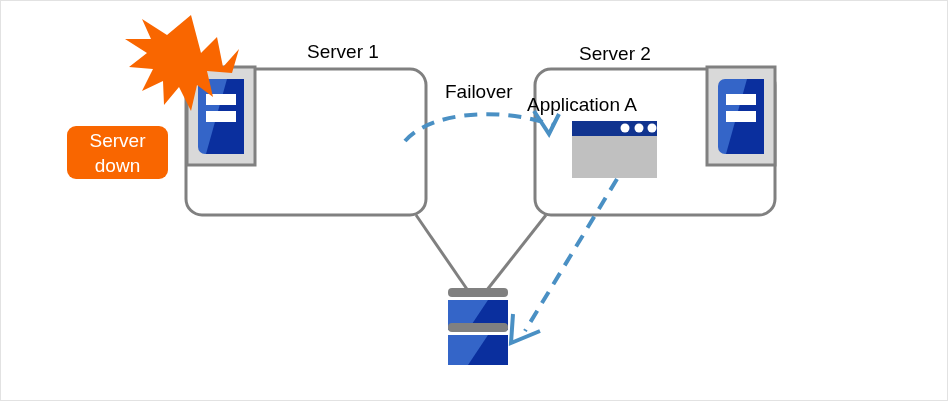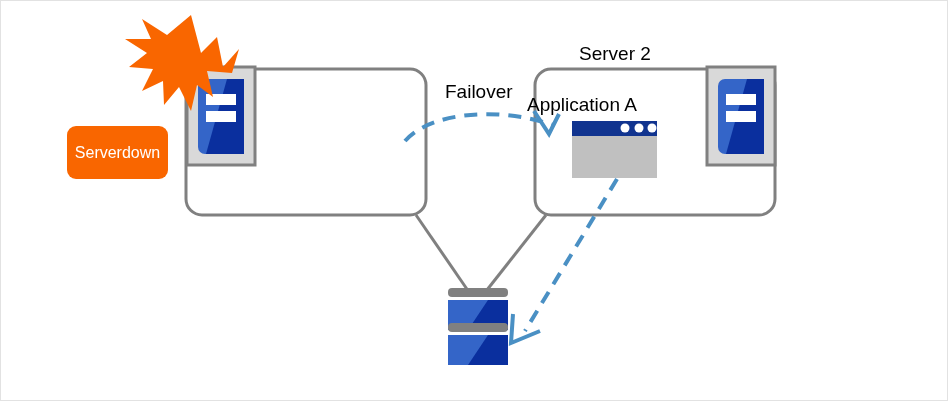--- a/index.html
+++ b/index.html
@@ -42,25 +42,25 @@
 
   .badge {
     position: absolute;
     left: 66px;
     top: 125px;
     width: 101px;
     height: 53px;
     background: #f96600;
     border-radius: 9px;
     color: #ffffff;
-    font-size: 16px;
+    font-size: 19px;
     line-height: 25px;
     text-align: center;
     display: flex;
-    flex-direction: row;
+    flex-direction: column;
     justify-content: center;
     align-items: center;
     font-family: "Liberation Sans", sans-serif;
   }
   .badge span { display: block; }
 </style>
 </head>
 <body>
 
 <div id="canvas">
@@ -145,20 +145,21 @@
       <path d="M 533 110 L 548 133 L 558 113" stroke="#4a90c4" stroke-width="4" fill="none" stroke-linecap="butt" stroke-linejoin="miter"></path>
     </g>
 
     <g>
       <path d="M 616 178 L 524 330" stroke="#4a90c4" stroke-width="4" fill="none" stroke-dasharray="13 9" stroke-linecap="butt"></path>
       <path d="M 512 313 L 510 342 L 539 330" stroke="#4a90c4" stroke-width="4" fill="none" stroke-linecap="butt" stroke-linejoin="miter"></path>
     </g>
 
   </svg>
 
+  <div class="label" id="server1-title">Server 1</div>
 
   <div class="label" id="server2-title">Server 2</div>
 
   <div class="label" id="failover-label">Failover</div>
 
   <div class="label" id="app-a-label">Application A</div>
 
 
   <div class="badge">
     <span>Server</span>

